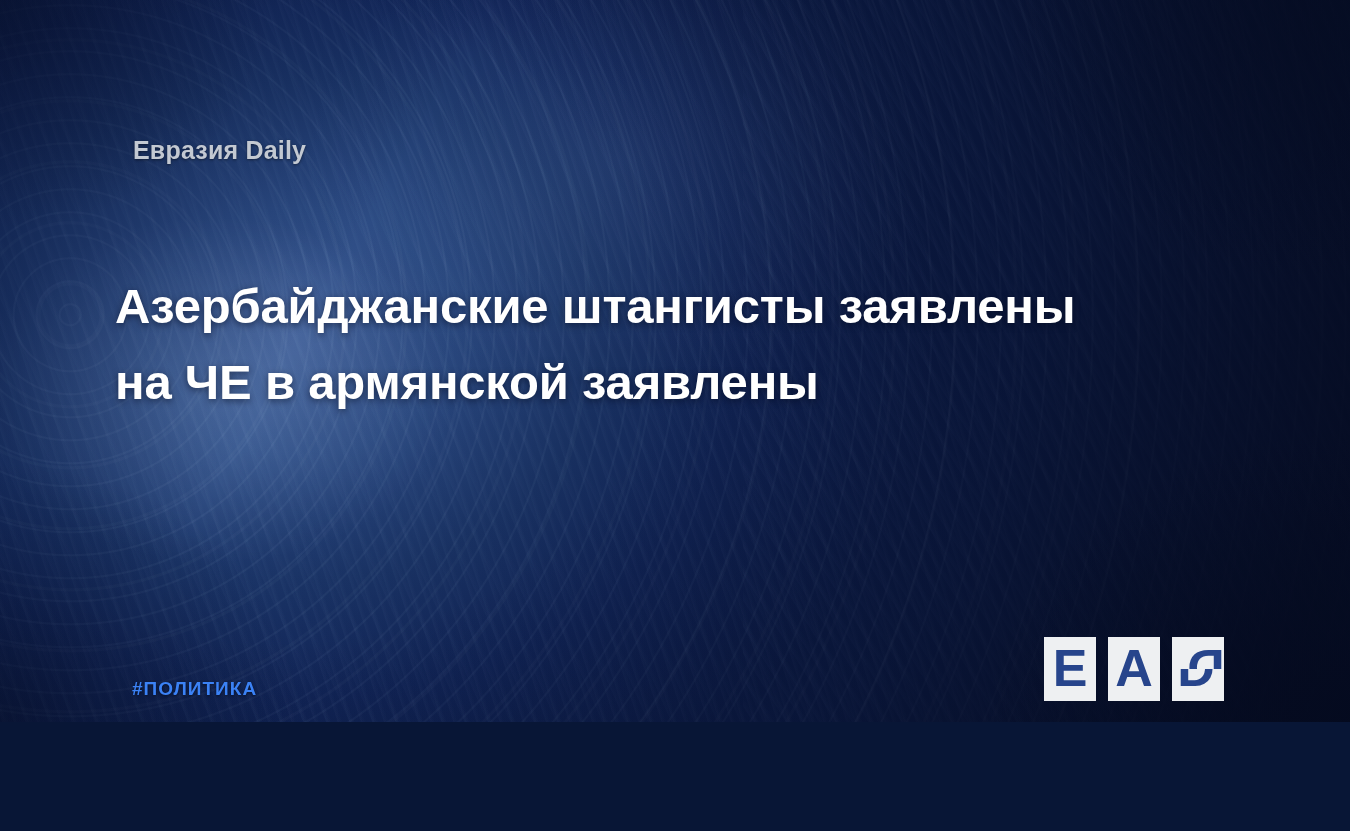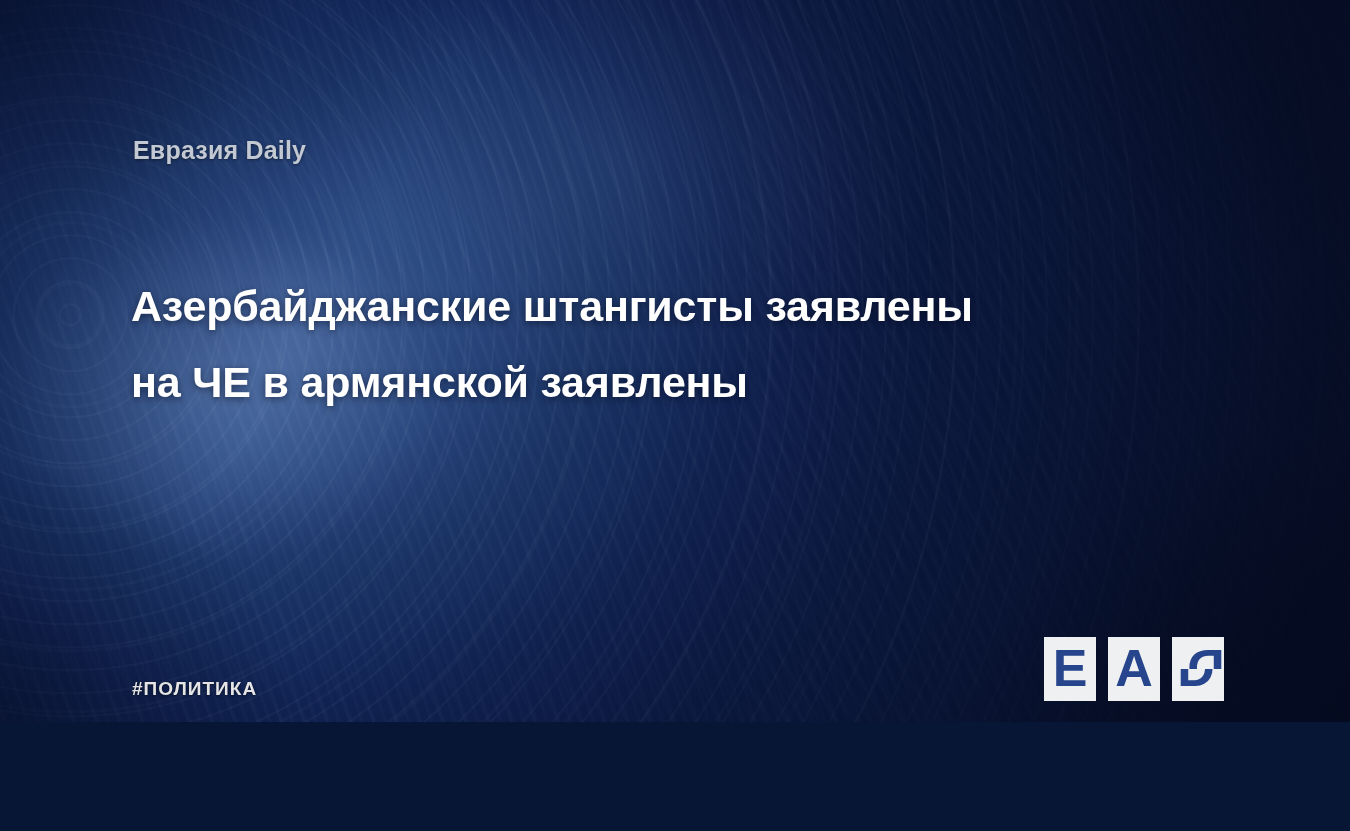--- a/index.html
+++ b/index.html
@@ -134,40 +134,40 @@
     font-size:25px;
     font-weight:bold;
     letter-spacing:0.2px;
     color:#c3c9d2;
     text-shadow:0 1px 3px rgba(0,0,0,0.45);
     white-space:nowrap;
   }
 
   .headline {
     position:absolute;
-    left:131px;
+    left:115px;
     top:268px;
     width:1105px;
-    font-size:43px;
+    font-size:49px;
     line-height:76px;
     font-weight:bold;
     color:#ffffff;
     letter-spacing:-0.2px;
     text-shadow:0 2px 7px rgba(3,10,30,0.55);
   }
   .headline-line { display:block; white-space:nowrap; }
 
   .hashtag {
     position:absolute;
     left:132px;
     top:678px;
     font-size:19px;
     font-weight:bold;
     letter-spacing:1.0px;
-    color:#e5e5e5;
+    color:#3b82f6;
     text-shadow:0 1px 3px rgba(0,0,0,0.5);
     white-space:nowrap;
   }
 
   
   .ead-logo {
     position:absolute;
     left:1044px;
     top:637px;
     width:180px;

